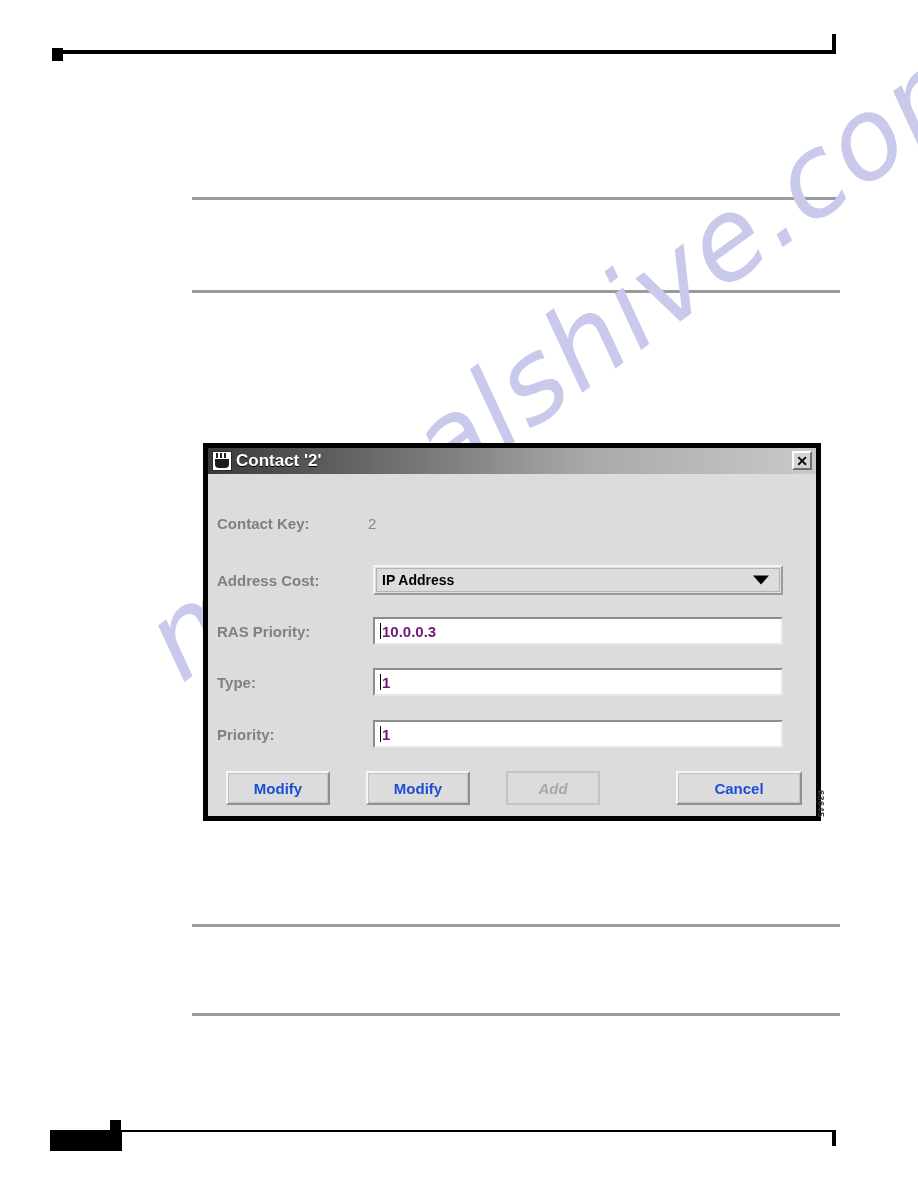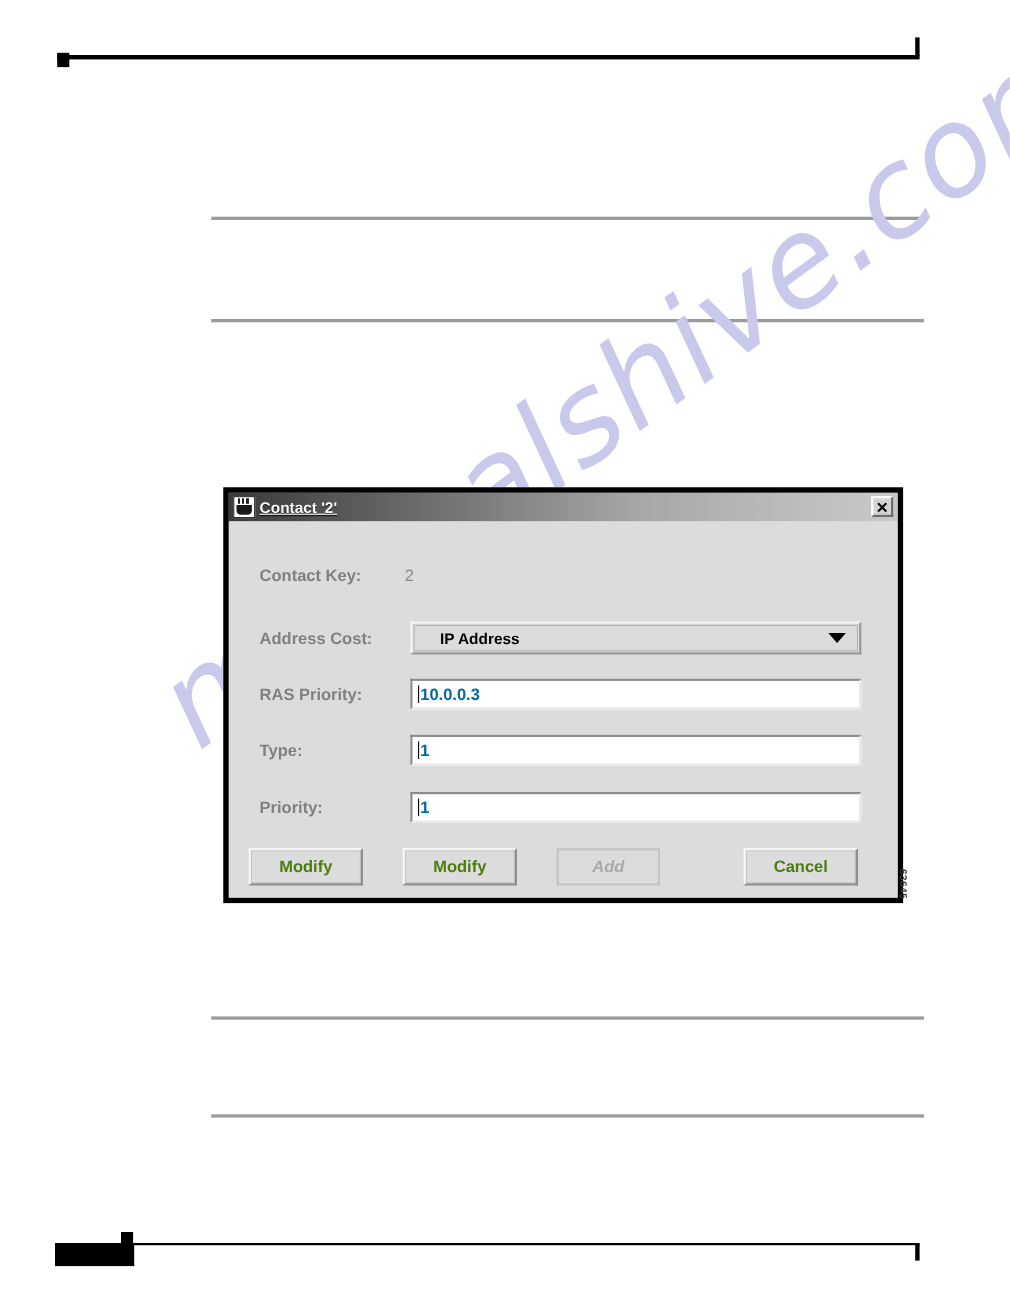--- a/index.html
+++ b/index.html
@@ -145,26 +145,25 @@
   }
   .title-icon .cup {
     position: absolute;
     left: 2px; top: 7px;
     width: 14px; height: 9px;
     background: #1a1a1a;
     border-radius: 0 0 4px 4px;
   }
   .title-text {
     color: #ffffff;
-    font-size: 14px;
+    font-size: 17px;
     font-weight: bold;
     letter-spacing: 0px;
     text-shadow: 0 1px 0 #000;
     white-space: nowrap;
-    text-decoration: underline;
   }
   .close-btn {
     position: absolute;
     right: 4px;
     top: 3px;
     width: 20px;
     height: 19px;
     background: #d4d4d4;
     border-top: 2px solid #ffffff;
     border-left: 2px solid #ffffff;
@@ -195,21 +194,21 @@
     align-items: center;
   }
   .row.r-key      { top: 32px; }
   .row.r-type     { top: 89px; }
   .row.r-ras      { top: 140px; }
   .row.r-cost     { top: 191px; }
   .row.r-priority { top: 243px; padding-left: 46px; }
 
   .field-label {
     position: absolute;
-    left: 28px;
+    left: 9px;
     width: 150px;
     font-size: 15px;
     font-weight: bold;
     color: #808080;
     white-space: nowrap;
   }
   .static-value {
     position: absolute;
     left: 160px;
     font-size: 15px;
@@ -233,21 +232,21 @@
   }
   .combo-inner {
     position: absolute;
     left: 1px; top: 1px; right: 1px; bottom: 1px;
     border: 1px solid #b4b4b4;
     box-sizing: border-box;
   }
   .combo-text {
     position: relative;
     z-index: 2;
-    padding-left: 25px;
+    padding-left: 7px;
     font-size: 14px;
     font-weight: bold;
     color: #000000;
     white-space: nowrap;
   }
   .combo-arrow {
     position: absolute;
     right: 12px;
     top: 50%;
     transform: translateY(-50%);
@@ -275,21 +274,21 @@
   .textfield .caret {
     width: 1px;
     height: 16px;
     background: #000000;
     margin-left: 5px;
     flex: none;
   }
   .textfield .tf-value {
     font-size: 15px;
     font-weight: bold;
-    color: #0369a1;
+    color: #701a75;
     white-space: nowrap;
     margin-left: 1px;
   }
 
   .buttonbar {
     position: absolute;
     left: 0;
     top: 297px;
     width: 100%;
     height: 40px;
@@ -299,40 +298,40 @@
     top: 0;
     height: 34px;
     background: #dcdcdc;
     border: 2px solid #9e9e9e;
     box-sizing: border-box;
     display: flex;
     align-items: center;
     justify-content: center;
     font-size: 15px;
     font-weight: bold;
-    color: #4d7c0f;
+    color: #1d4ed8;
     white-space: nowrap;
   }
   .btn.raised {
     border-top-color: #f6f6f6;
     border-left-color: #f6f6f6;
     border-right-color: #8f8f8f;
     border-bottom-color: #8f8f8f;
     box-shadow: inset 0 0 0 1px #c3c3c3;
   }
   .btn.disabled {
     color: #a9a9a9;
     border-color: #c4c4c4;
     box-shadow: none;
     font-style: italic;
   }
   .btn.b-modify { left: 18px;  width: 104px; }
   .btn.b-delete { left: 158px; width: 104px; }
   .btn.b-add    { left: 298px; width: 94px;  }
-  .btn.b-cancel { left: 468px; width: 104px; }
+  .btn.b-cancel { left: 468px; width: 126px; }
 
   
   .figure-id {
     position: absolute;
     left: 826px;
     top: 790px;
     transform: rotate(90deg);
     transform-origin: 0 0;
     font-family: "Liberation Sans", sans-serif;
     font-size: 9px;

